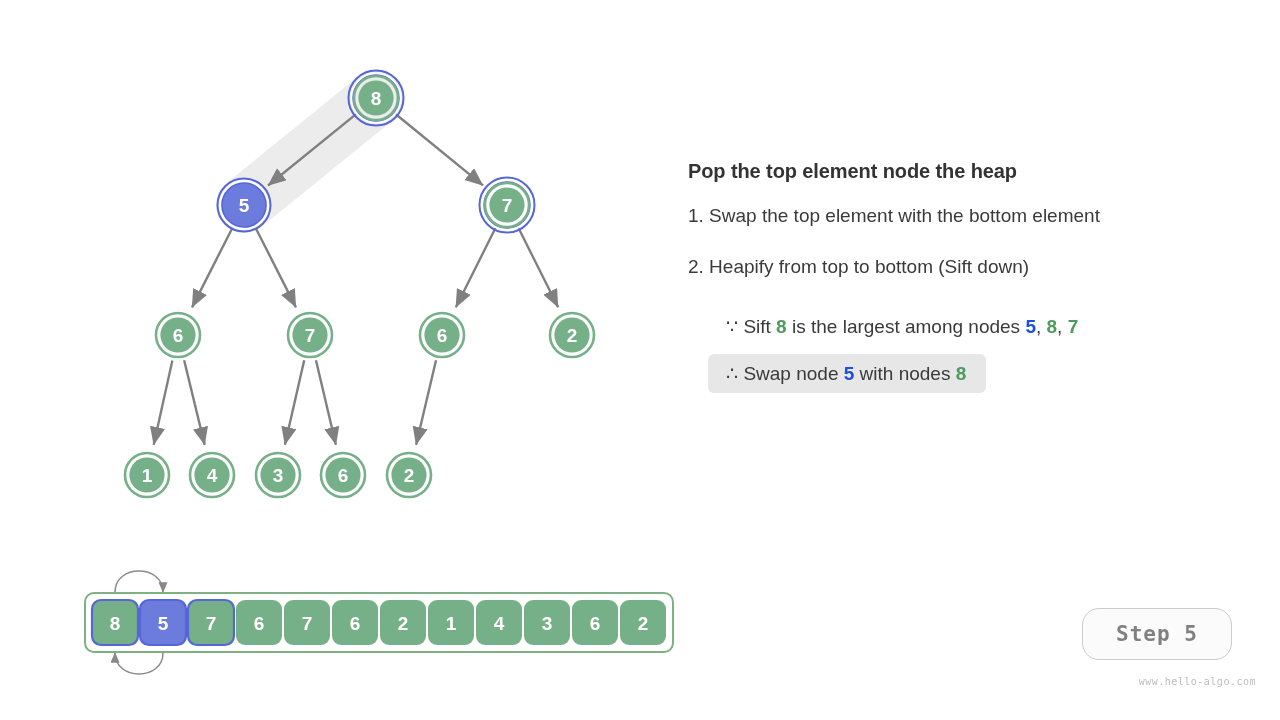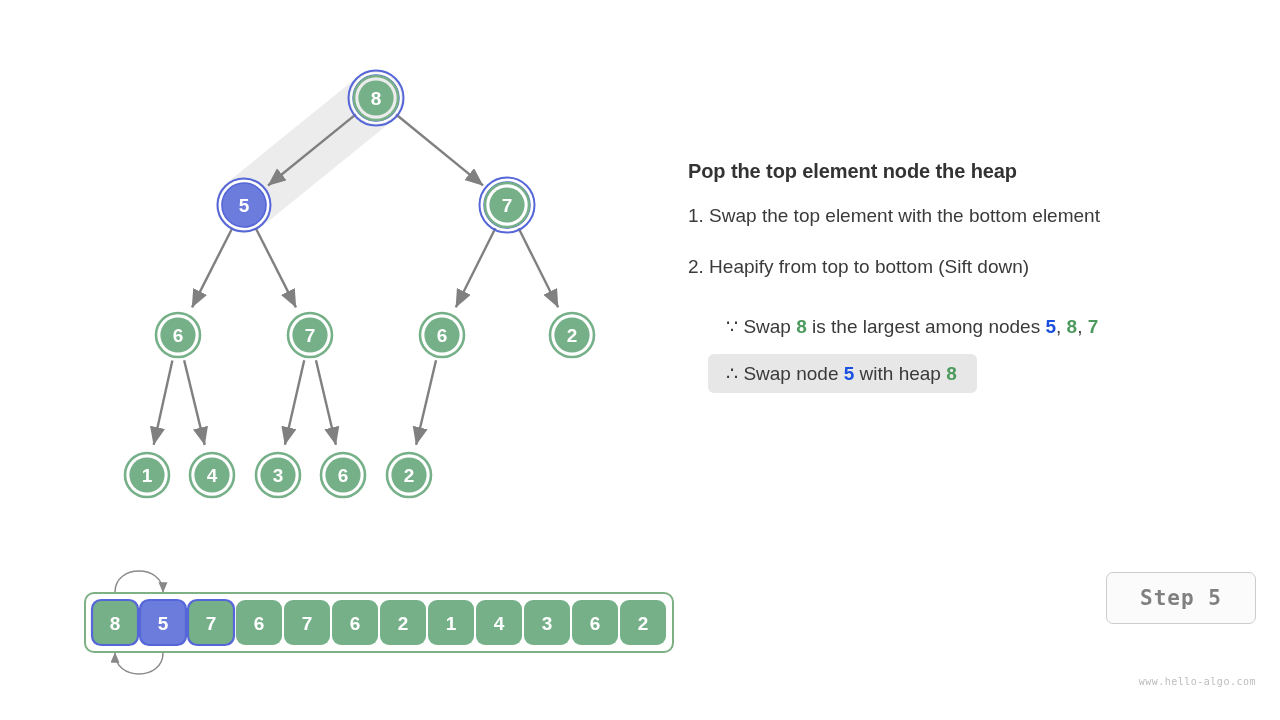--- a/index.html
+++ b/index.html
@@ -75,35 +75,34 @@
   }
   .reason-line.boxed {
     background: #e7e7e7;
   }
   .num-green { color: #4c9a5d; font-weight: bold; }
   .num-blue  { color: #1a4fe0; font-weight: bold; }
 
   #step-badge {
     position: absolute;
     left: 1082px;
-    top: 572px;
+    top: 608px;
     width: 148px;
     height: 50px;
     border: 1px solid #cccccc;
-    border-radius: 7px;
+    border-radius: 17px;
     background: #fbfbfb;
     display: flex;
     align-items: center;
     justify-content: center;
     font-family: "DejaVu Sans Mono", monospace;
     font-size: 21px;
     font-weight: bold;
     color: #808080;
     letter-spacing: 1px;
-    margin-left: 24px;
   }
   #watermark {
     position: absolute;
     right: 24px;
     top: 676px;
     font-family: "DejaVu Sans Mono", monospace;
     font-size: 10px;
     color: #bdbdbd;
     letter-spacing: 0.5px;
   }
@@ -273,33 +272,33 @@
 
   <div id="panel">
     <h1 id="panel-title">Pop the top element node the heap</h1>
 
     <p class="step-line">1. Swap the top element with the bottom element</p>
     <p class="step-line">2. Heapify from top to bottom (Sift down)</p>
 
     <div style="padding-left:20px;">
       <div class="reason-line">
         <span>∵</span>
-        <span>Swap</span>
+        <span>Sift</span>
         <span class="num-green">8</span>
         <span>is the largest among nodes</span>
         <span class="num-blue">5</span><span>,</span>
         <span class="num-green">8</span><span>,</span>
         <span class="num-green">7</span>
       </div>
       <div style="height:2px;"></div>
       <div class="reason-line boxed">
         <span>∴</span>
         <span>Swap node</span>
         <span class="num-blue">5</span>
-        <span>with heap</span>
+        <span>with nodes</span>
         <span class="num-green">8</span>
       </div>
     </div>
   </div>
 
   <div id="step-badge">Step 5</div>
   <div id="watermark">www.hello-algo.com</div>
 
 </div>
 

